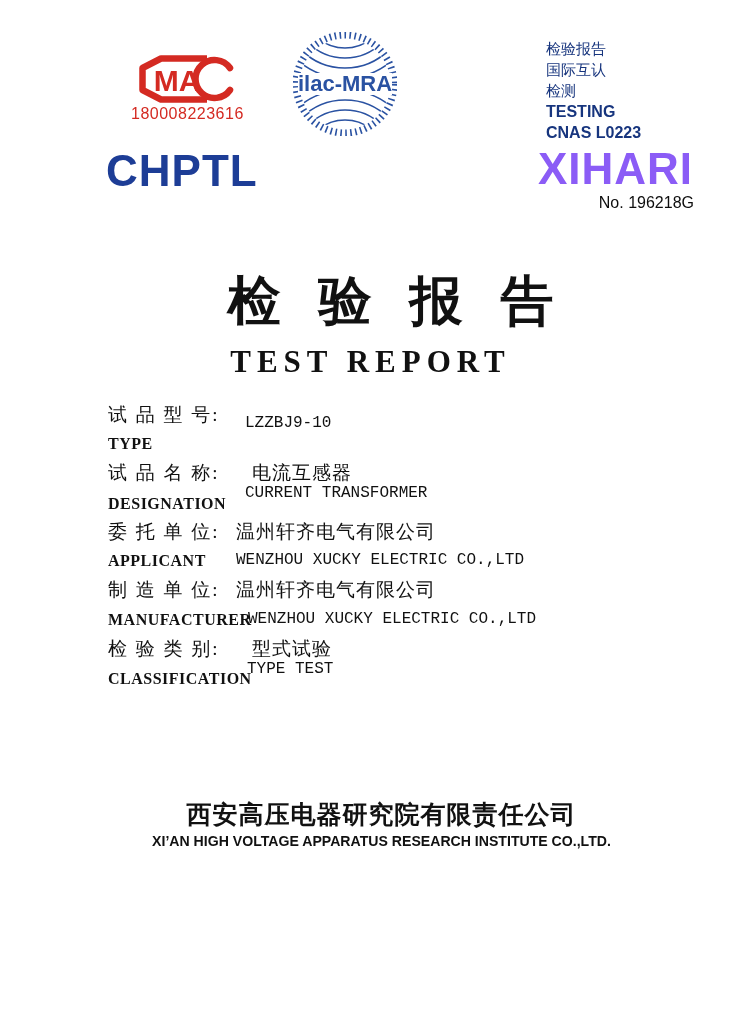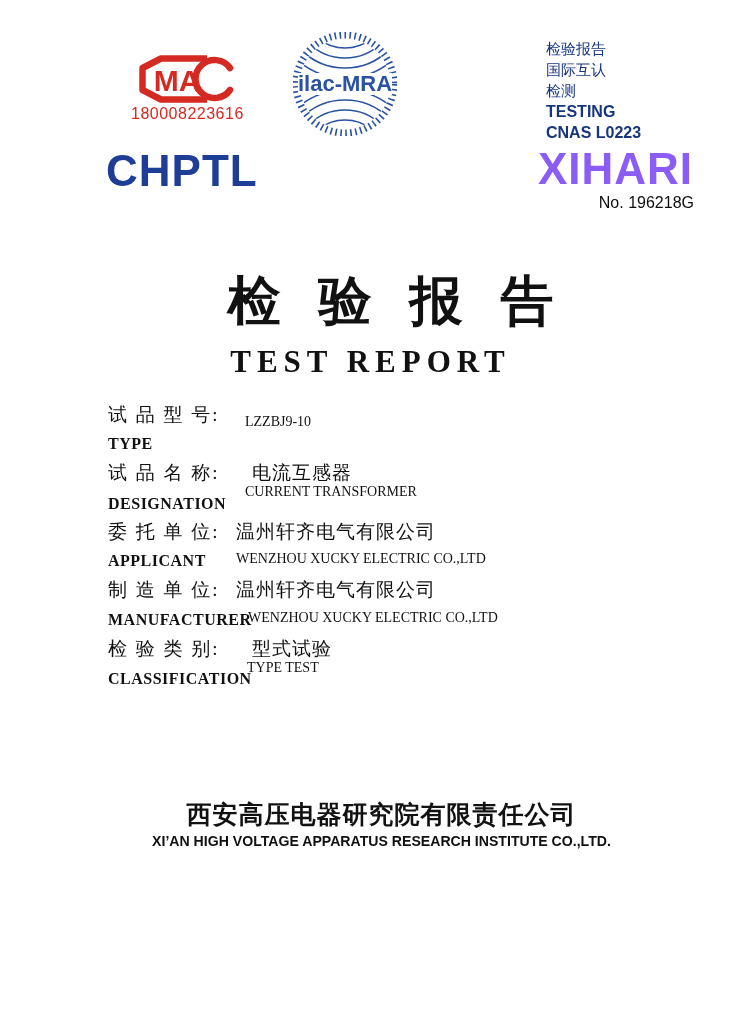--- a/index.html
+++ b/index.html
@@ -26,21 +26,21 @@
   .title-cn{left:86px;right:0;top:266px;text-align:center;
     font-size:53px;font-weight:bold;letter-spacing:38px;white-space:nowrap;}
   .title-en{left:8px;right:0;top:344px;text-align:center;
     font-family:"Liberation Serif",serif;font-weight:bold;font-size:31px;letter-spacing:6px;}
 
   
   .fields{left:108px;top:400px;width:580px;height:300px;}
   .lab-cn{font-family:"Liberation Serif",serif;font-size:19px;letter-spacing:2px;white-space:nowrap;}
   .lab-en{font-family:"Liberation Serif",serif;font-size:16px;font-weight:bold;letter-spacing:.5px;}
   .val-cn{font-size:19px;letter-spacing:1px;white-space:nowrap;}
-  .val-en{font-family:Liberation Serif, serif;font-size:14px;white-space:nowrap;}
+  .val-en{font-family:Liberation Mono, monospace;font-size:16px;white-space:nowrap;}
 
   
   .footer-cn{left:30px;right:0;top:798px;text-align:center;
     font-size:25px;font-weight:bold;letter-spacing:1px;}
   .footer-en{left:30px;right:0;top:832px;text-align:center;
     font-size:15px;font-weight:bold;transform:scaleX(.94);transform-origin:center;}
 </style>
 </head>
 <body>
 

